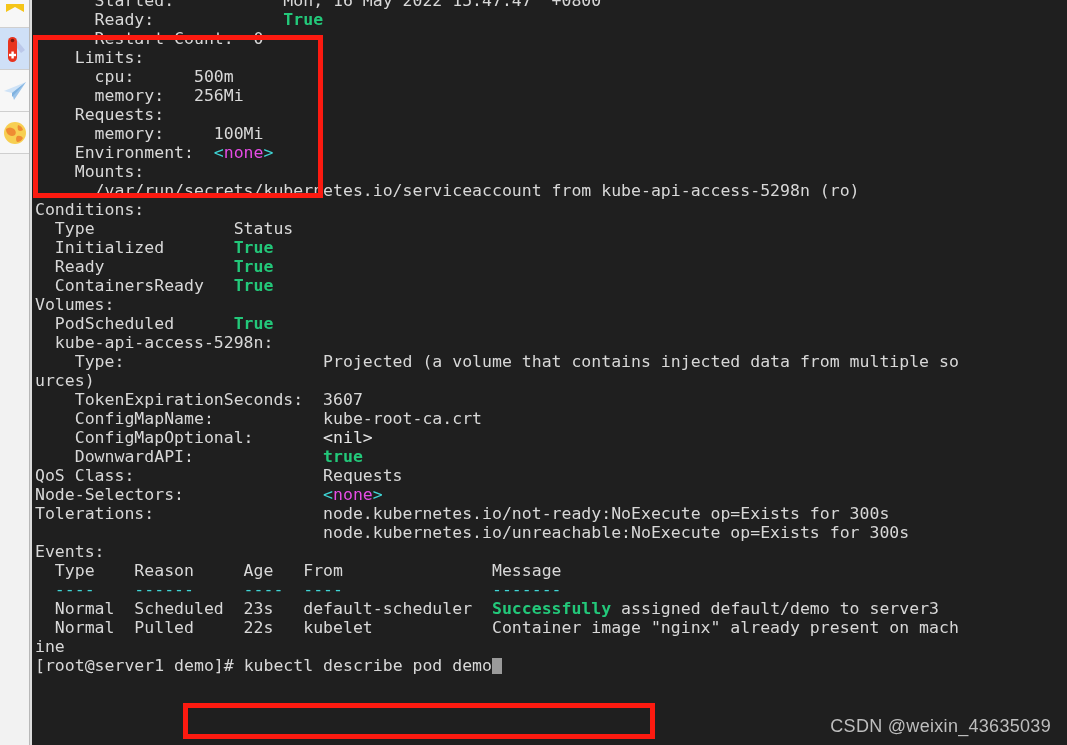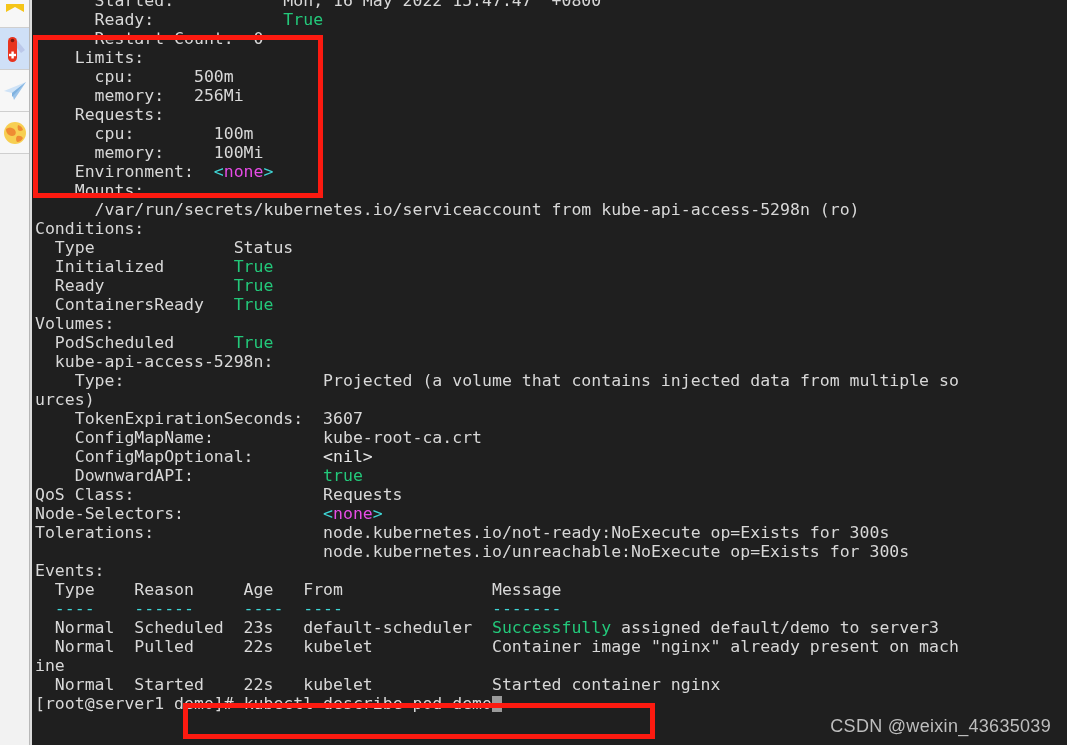--- a/index.html
+++ b/index.html
@@ -55,21 +55,21 @@
   }
   .line {
     height: 19px;
     line-height: 19px;
     font-family: "DejaVu Sans Mono", monospace;
     font-size: 16.5px;
     letter-spacing: 0px;
     color: #d8d8d8;
     white-space: pre;
   }
-  .g  { color: #23c87a; }   
+  .g  { color: #23c87a; font-weight: bold; }   
   .m  { color: #e64ce6; }   
   .c  { color: #3fd6d6; }   
   .w  { color: #e6e6e6; text-align: center; }
 
   .cursor {
     display: inline-block;
     width: 10px;
     height: 16px;
     background: #9a9a9a;
     vertical-align: -3px;
@@ -150,21 +150,20 @@
 
   <div id="terminal">
     <div id="term-inner">
         <div class="line"><span>      Started:           Mon, 16 May 2022 15:47:47  +0800</span></div>
         <div class="line"><span>      Ready:             </span><span class="g">True</span></div>
         <div class="line"><span>      Restart Count:  0</span></div>
         <div class="line"><span>    Limits:</span></div>
         <div class="line"><span>      cpu:      500m</span></div>
         <div class="line"><span>      memory:   256Mi</span></div>
         <div class="line"><span>    Requests:</span></div>
-        <div class="line"><span>      cpu:        100m</span></div>
         <div class="line"><span>      memory:     100Mi</span></div>
         <div class="line"><span>    Environment:  </span><span class="c">&lt;</span><span class="m">none</span><span class="c">&gt;</span></div>
         <div class="line"><span>    Mounts:</span></div>
         <div class="line"><span>      /var/run/secrets/kubernetes.io/serviceaccount from kube-api-access-5298n (ro)</span></div>
         <div class="line"><span>Conditions:</span></div>
         <div class="line"><span>  Type              Status</span></div>
         <div class="line"><span>  Initialized       </span><span class="g">True</span></div>
         <div class="line"><span>  Ready             </span><span class="g">True</span></div>
         <div class="line"><span>  ContainersReady   </span><span class="g">True</span></div>
         <div class="line"><span>Volumes:</span></div>
@@ -179,21 +178,20 @@
         <div class="line"><span>QoS Class:                   Requests</span></div>
         <div class="line"><span>Node-Selectors:              </span><span class="c">&lt;</span><span class="m">none</span><span class="c">&gt;</span></div>
         <div class="line"><span>Tolerations:                 node.kubernetes.io/not-ready:NoExecute op=Exists for 300s</span></div>
         <div class="line"><span>                             node.kubernetes.io/unreachable:NoExecute op=Exists for 300s</span></div>
         <div class="line"><span>Events:</span></div>
         <div class="line"><span>  Type    Reason     Age   From               Message</span></div>
         <div class="line"><span class="c">  ----    ------     ----  ----               -------</span></div>
         <div class="line"><span>  Normal  Scheduled  23s   default-scheduler  </span><span class="g">Successfully</span><span> assigned default/demo to server3</span></div>
         <div class="line"><span>  Normal  Pulled     22s   kubelet            Container image "nginx" already present on mach</span></div>
         <div class="line"><span>ine</span></div>
-        <div class="line"><span>  Normal  Started    22s   kubelet            Started container nginx</span></div>
         <div class="line"><span>[root@server1 demo]# </span><span>kubectl describe pod demo</span><span class="cursor"></span></div>
       </div>
   </div>
 
   <div class="redbox" id="redbox-resources"></div>
   <div class="redbox" id="redbox-command"></div>
 
   <div id="watermark">CSDN @weixin_43635039</div>
 
 </div>

